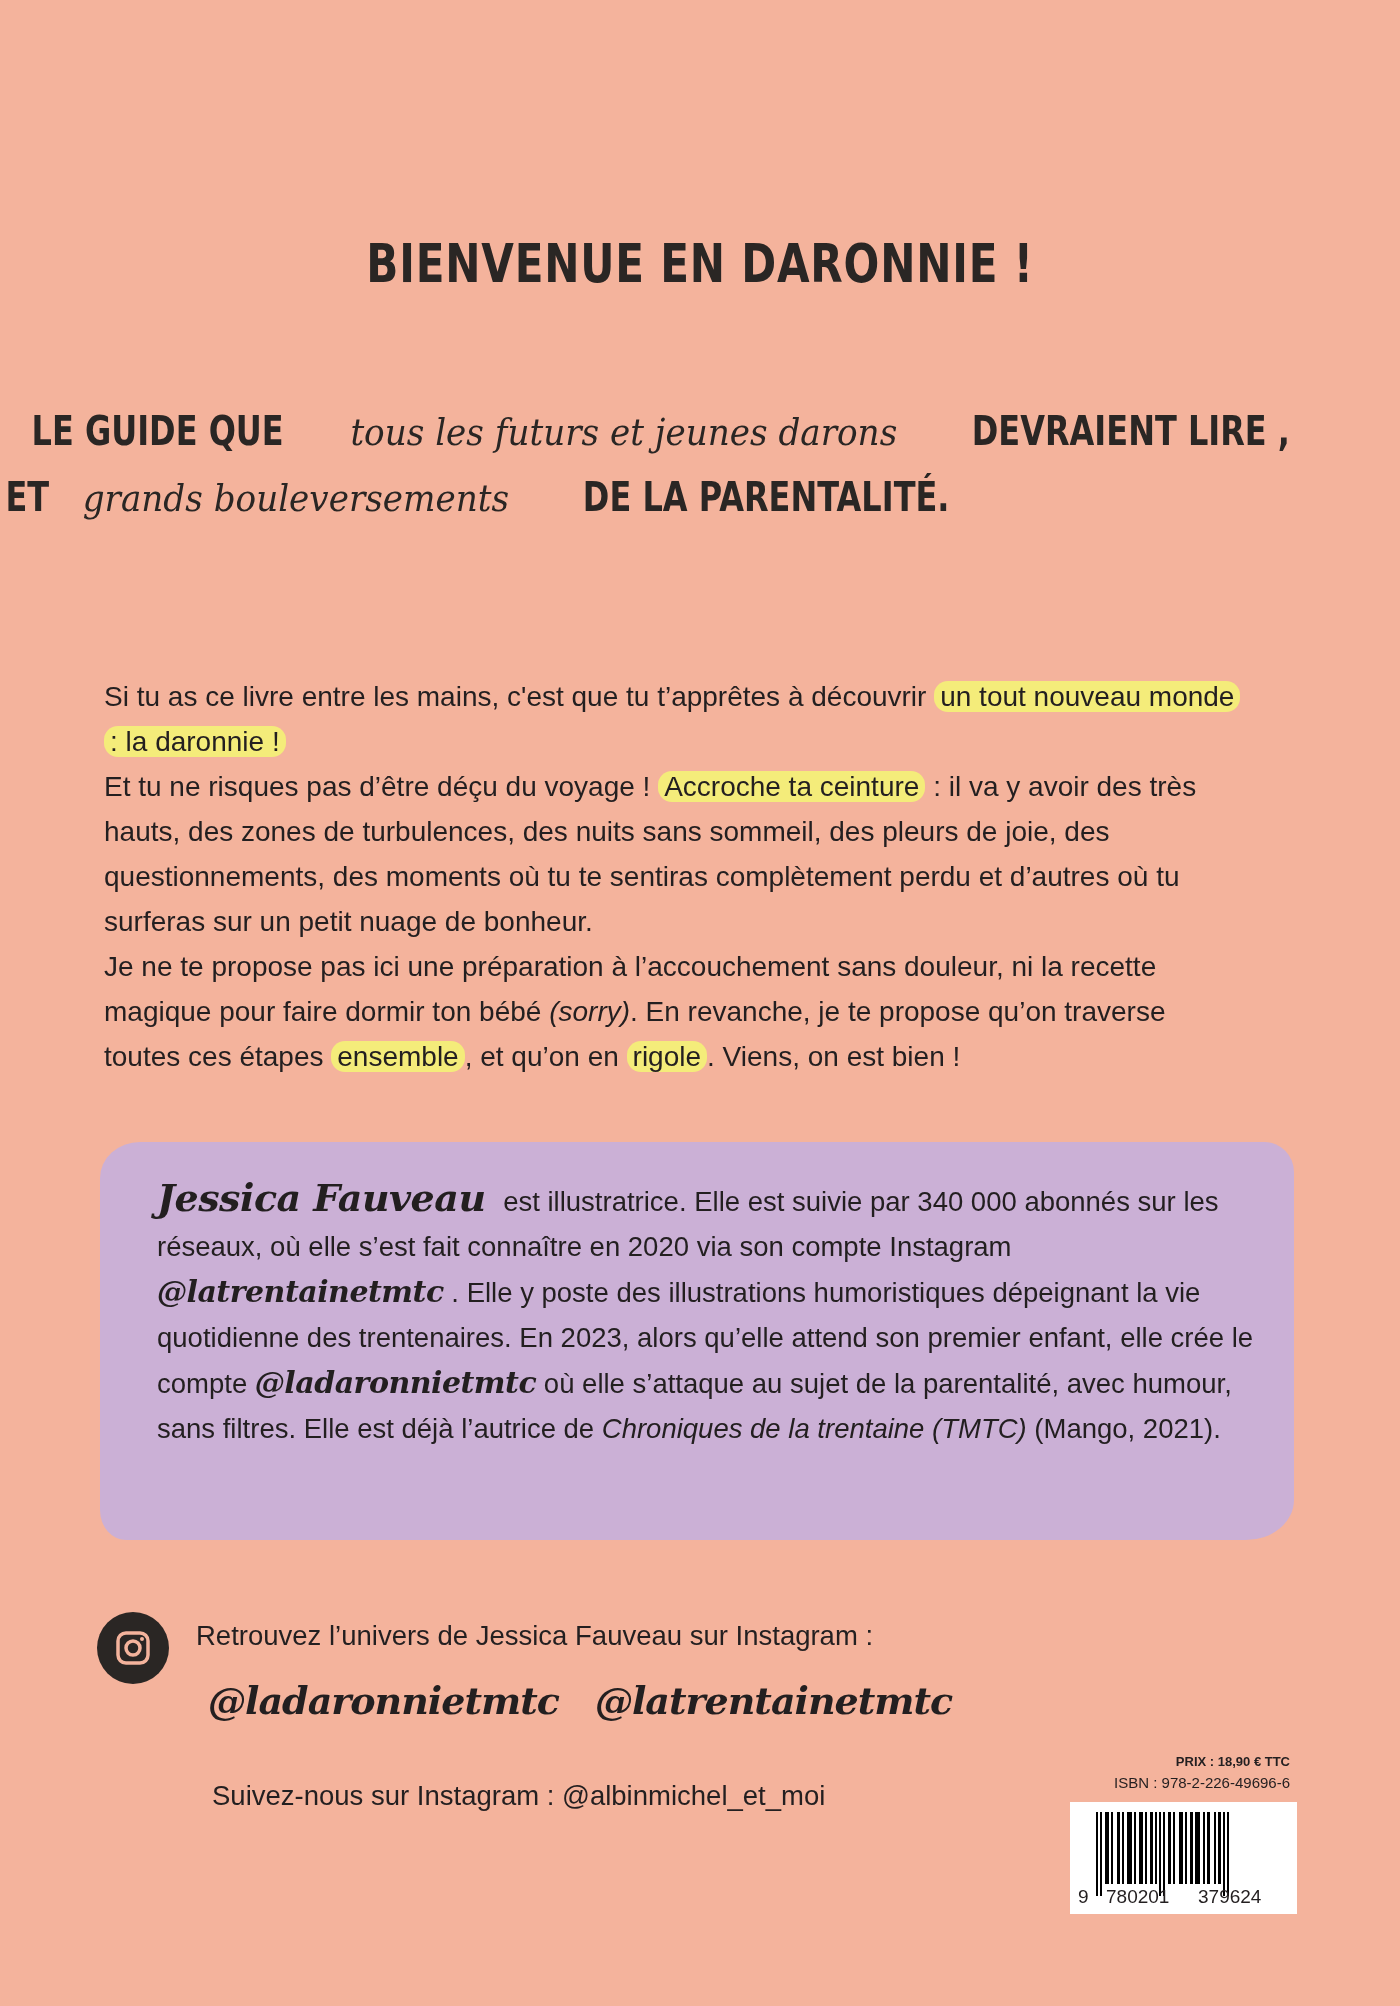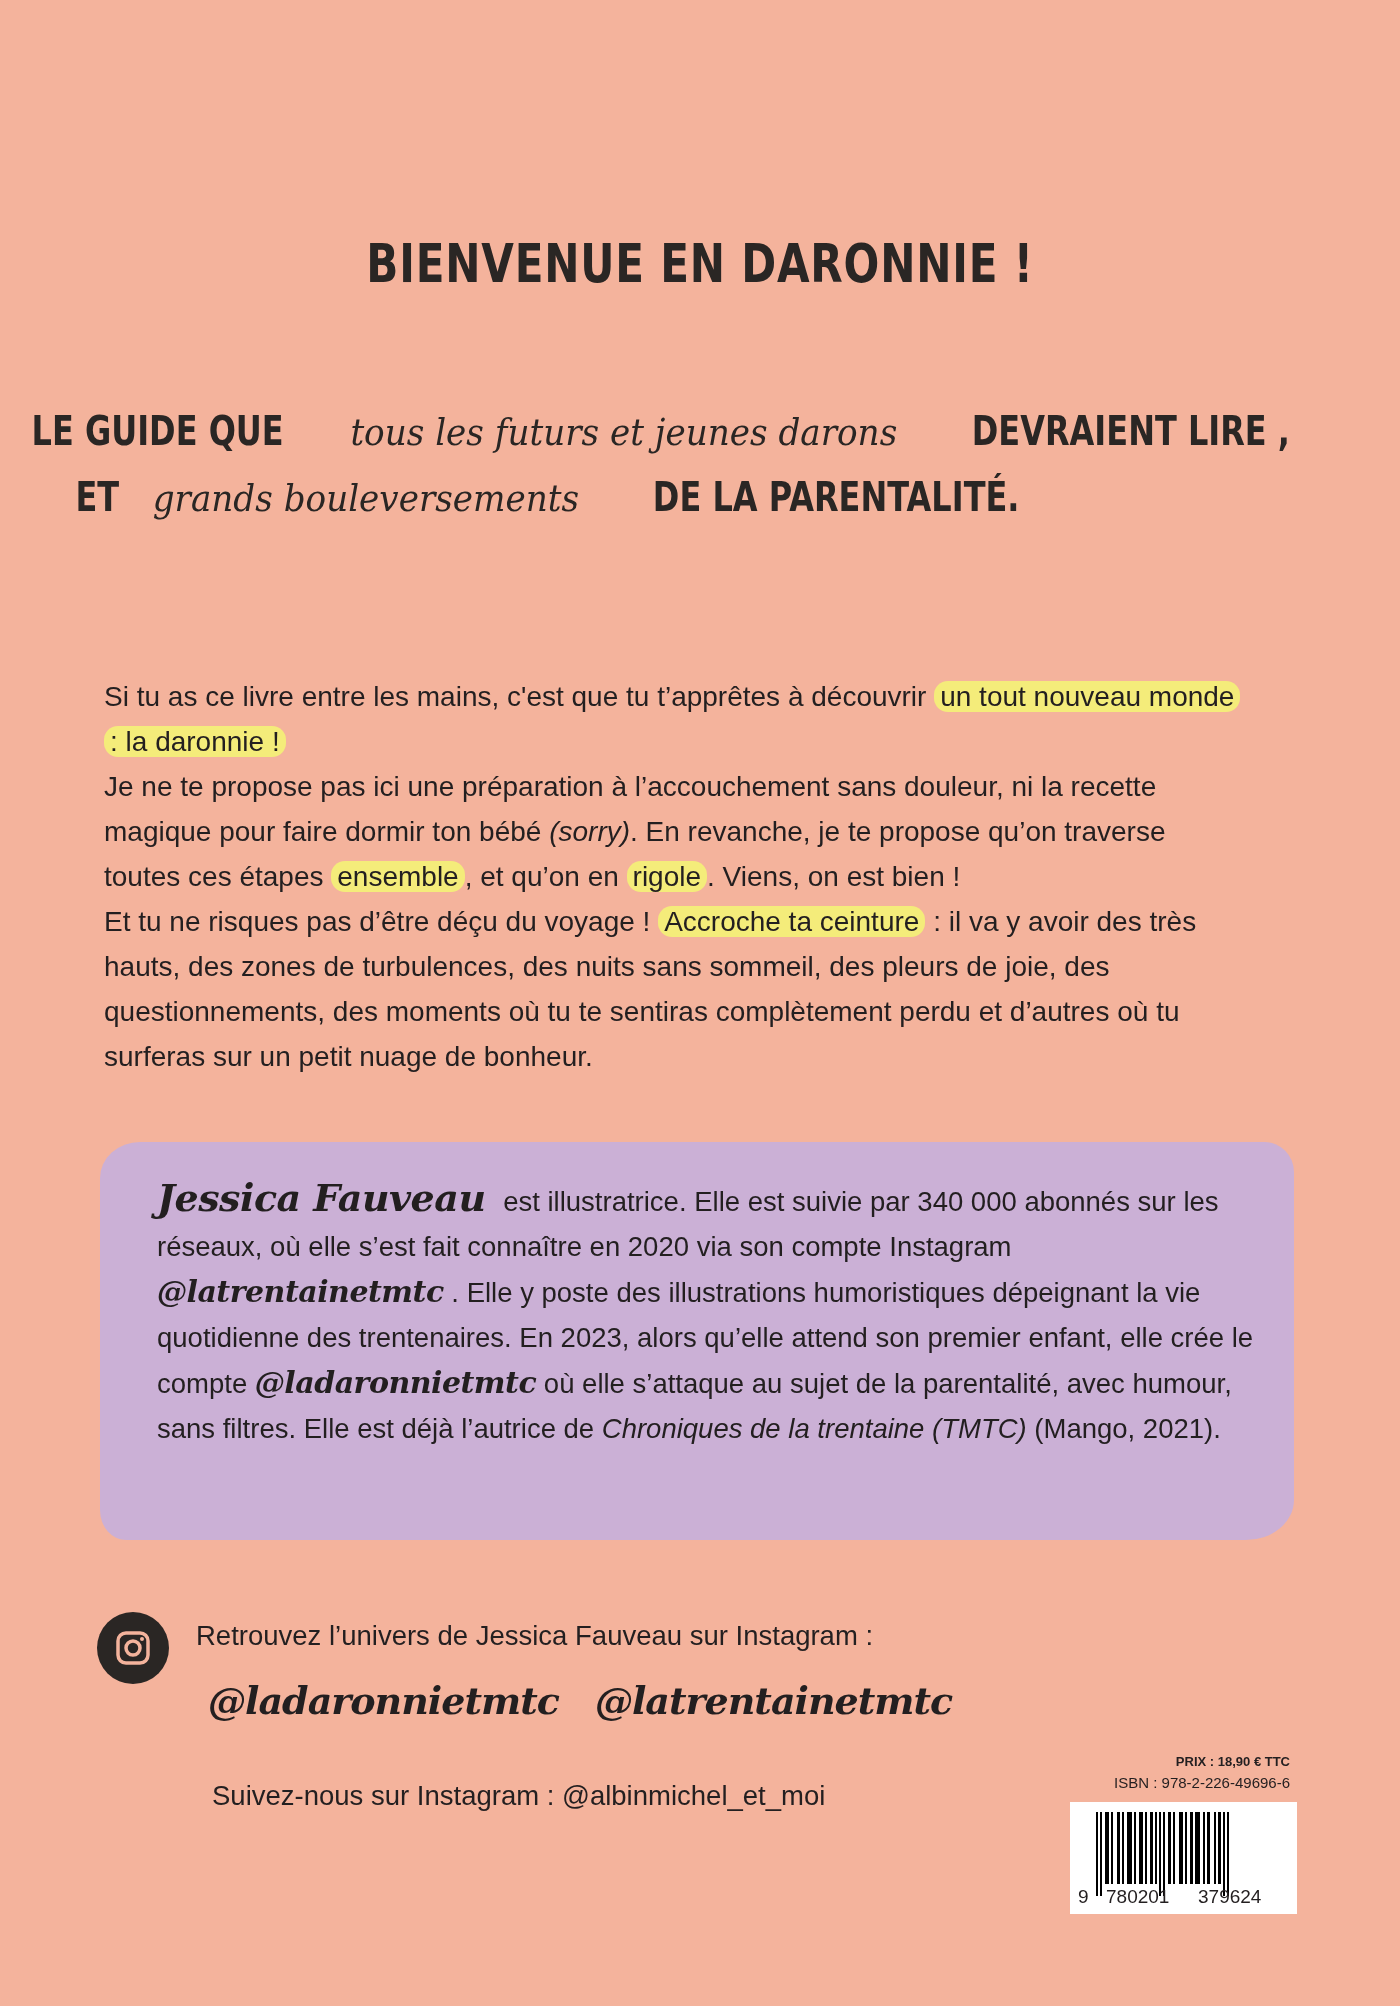--- a/index.html
+++ b/index.html
@@ -18,21 +18,20 @@
       font-weight: bold;
       font-size: 54px;
       letter-spacing: 1px;
       transform: scaleX(0.78);
       transform-origin: center;
       color: #2a2624;
       margin: 0;
     }
     .tagline {
       position: absolute; top: 398px; left: 0; width: 1136px;
-      text-align: center;
       margin: 0;
     }
     .tagline .line {
       display: block;
       height: 66px;
       line-height: 66px;
       white-space: nowrap;
     }
     .tagline .caps {
       font-family: "DejaVu Sans", sans-serif;
@@ -152,22 +151,22 @@
   </span>
   <span class="line">
     <span class="caps">ET</span>
     <span class="script">grands bouleversements</span>
     <span class="caps">DE LA PARENTALITÉ.</span>
   </span>
 </div>
 
 <div class="intro">
   <p><span>Si tu as ce livre entre les mains, c'est que tu t’apprêtes à découvrir </span><span class="hl">un tout nouveau monde : la daronnie !</span></p>
+  <p><span>Et tu ne risques pas d’être déçu du voyage ! </span><span class="hl">Accroche ta ceinture</span><span> : il va y avoir des très hauts, des zones de turbulences, des nuits sans sommeil, des pleurs de joie, des questionnements, des moments où tu te sentiras complètement perdu et d’autres où tu surferas sur un petit nuage de bonheur.</span></p>
   <p><span>Je ne te propose pas ici une préparation à l’accouchement sans douleur, ni la recette magique pour faire dormir ton bébé </span><span class="it">(sorry)</span><span>. En revanche, je te propose qu’on traverse toutes ces étapes </span><span class="hl">ensemble</span><span>, et qu’on en </span><span class="hl">rigole</span><span>. Viens, on est bien !</span></p>
-  <p><span>Et tu ne risques pas d’être déçu du voyage ! </span><span class="hl">Accroche ta ceinture</span><span> : il va y avoir des très hauts, des zones de turbulences, des nuits sans sommeil, des pleurs de joie, des questionnements, des moments où tu te sentiras complètement perdu et d’autres où tu surferas sur un petit nuage de bonheur.</span></p>
 </div>
 
 <div class="bio-box"></div>
 <p class="bio"><span class="handwrite name-hw">Jessica Fauveau</span><span> est illustratrice. Elle est suivie par 340 000 abonnés sur les réseaux, où elle s’est fait connaître en 2020 via son compte Instagram </span><span class="handwrite">@latrentainetmtc</span><span> . Elle y poste des illustrations humoristiques dépeignant la vie quotidienne des trentenaires. En 2023, alors qu’elle attend son premier enfant, elle crée le compte </span><span class="handwrite">@ladaronnietmtc</span><span> où elle s’attaque au sujet de la parentalité, avec humour, sans filtres. Elle est déjà l’autrice de </span><span class="it">Chroniques de la trentaine (TMTC)</span><span> (Mango, 2021).</span></p>
 
 <div class="ig-icon">
   <svg width="40" height="40" viewBox="0 0 40 40">
     <rect x="5" y="5" width="30" height="30" rx="8" fill="none" stroke="#f4b39c" stroke-width="3.5"></rect>
     <circle cx="20" cy="20" r="7" fill="none" stroke="#f4b39c" stroke-width="3.5"></circle>
     <circle cx="29" cy="11" r="2" fill="#f4b39c"></circle>

